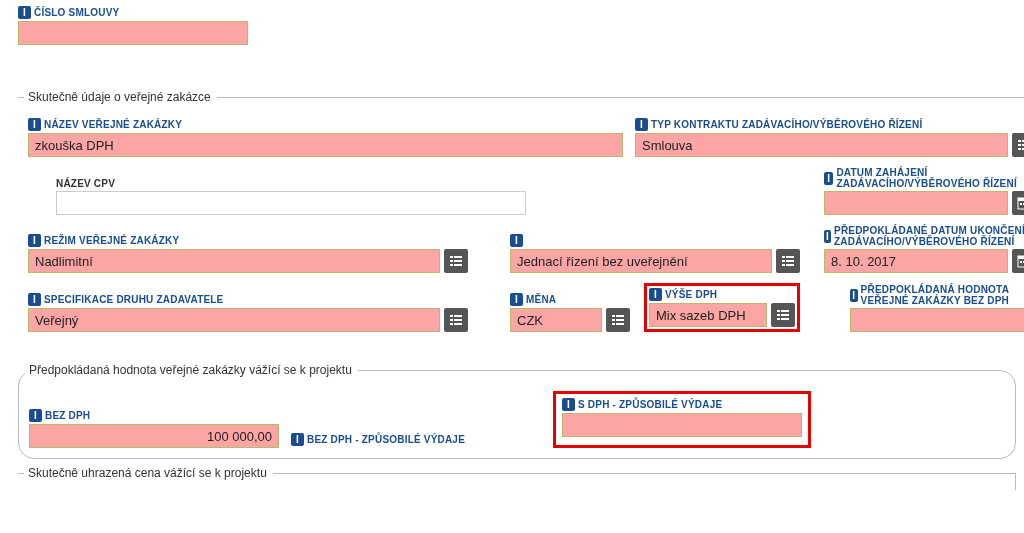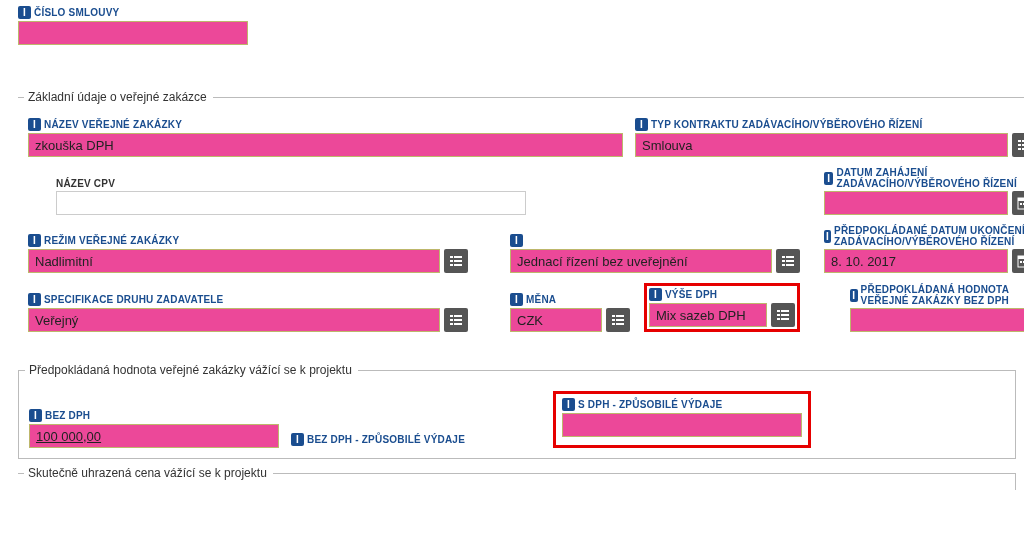--- a/index.html
+++ b/index.html
@@ -32,37 +32,37 @@
     font-weight: bold;
     color: #1a4d8f;
     letter-spacing: 0.2px;
     display: flex;
     align-items: center;
     margin-bottom: 2px;
     text-transform: uppercase;
   }
   .field-label.plain { color: #333; }
   .input-box {
-    background: #ec4899;
+    background: #fca5a5;
     border: 1px solid #bdb76b;
     height: 24px;
     padding: 3px 6px;
     font-size: 13px;
     color: #222;
     width: 100%;
   }
   .input-box.gray {
     background: #d8d8d8;
     border: 1px solid #aaa;
   }
   .input-box.white {
     background: #fff;
     border: 1px solid #ccc;
   }
-  .input-box.right { text-align: left; text-decoration: underline; }
+  .input-box.right { text-align: right; }
   .list-btn, .cal-btn {
     width: 24px;
     height: 24px;
     background: #555;
     border: none;
     display: inline-flex;
     align-items: center;
     justify-content: center;
     cursor: pointer;
     flex-shrink: 0;
@@ -106,21 +106,21 @@
     <div class="field" style="width:230px;">
       <div class="field-label">
         <span class="info-icon">i</span>
         <span>ČÍSLO SMLOUVY</span>
       </div>
       <input class="input-box" value="" style="">
     </div>
   </div>
 
   <fieldset class="open" style="margin-top:52px;">
-    <legend>Základní údaje o veřejné zakázce</legend>
+    <legend>Skutečně údaje o veřejné zakázce</legend>
 
     <div class="row">
       <div class="field" style="width:595px;">
         <div class="field-label">
           <span class="info-icon">i</span>
           <span>NÁZEV VEŘEJNÉ ZAKÁZKY</span>
         </div>
         <input class="input-box" value="zkouška DPH" style="">
       </div>
       <div class="field" style="flex:1;">
@@ -296,21 +296,21 @@
         <div class="field-label" style="line-height:1.1;">
           <span class="info-icon">i</span>
           <span>PŘEDPOKLÁDANÁ HODNOTA VEŘEJNÉ ZAKÁZKY BEZ DPH</span>
         </div>
         <input class="input-box" value="" style="">
       </div>
     </div>
 
   </fieldset>
 
-  <fieldset class="closed" style="margin-top:26px;">
+  <fieldset class="closed" style="margin-top:26px;border-radius:16px;">
     <legend>Předpokládaná hodnota veřejné zakázky vážící se k projektu</legend>
     <div class="row" style="margin-bottom:0;">
       <div class="field" style="width:250px;">
         <div class="field-label">
           <span class="info-icon">i</span>
           <span>BEZ DPH</span>
         </div>
         <input class="input-box right" value="100 000,00" style="">
       </div>
       <div class="field" style="width:250px;">

